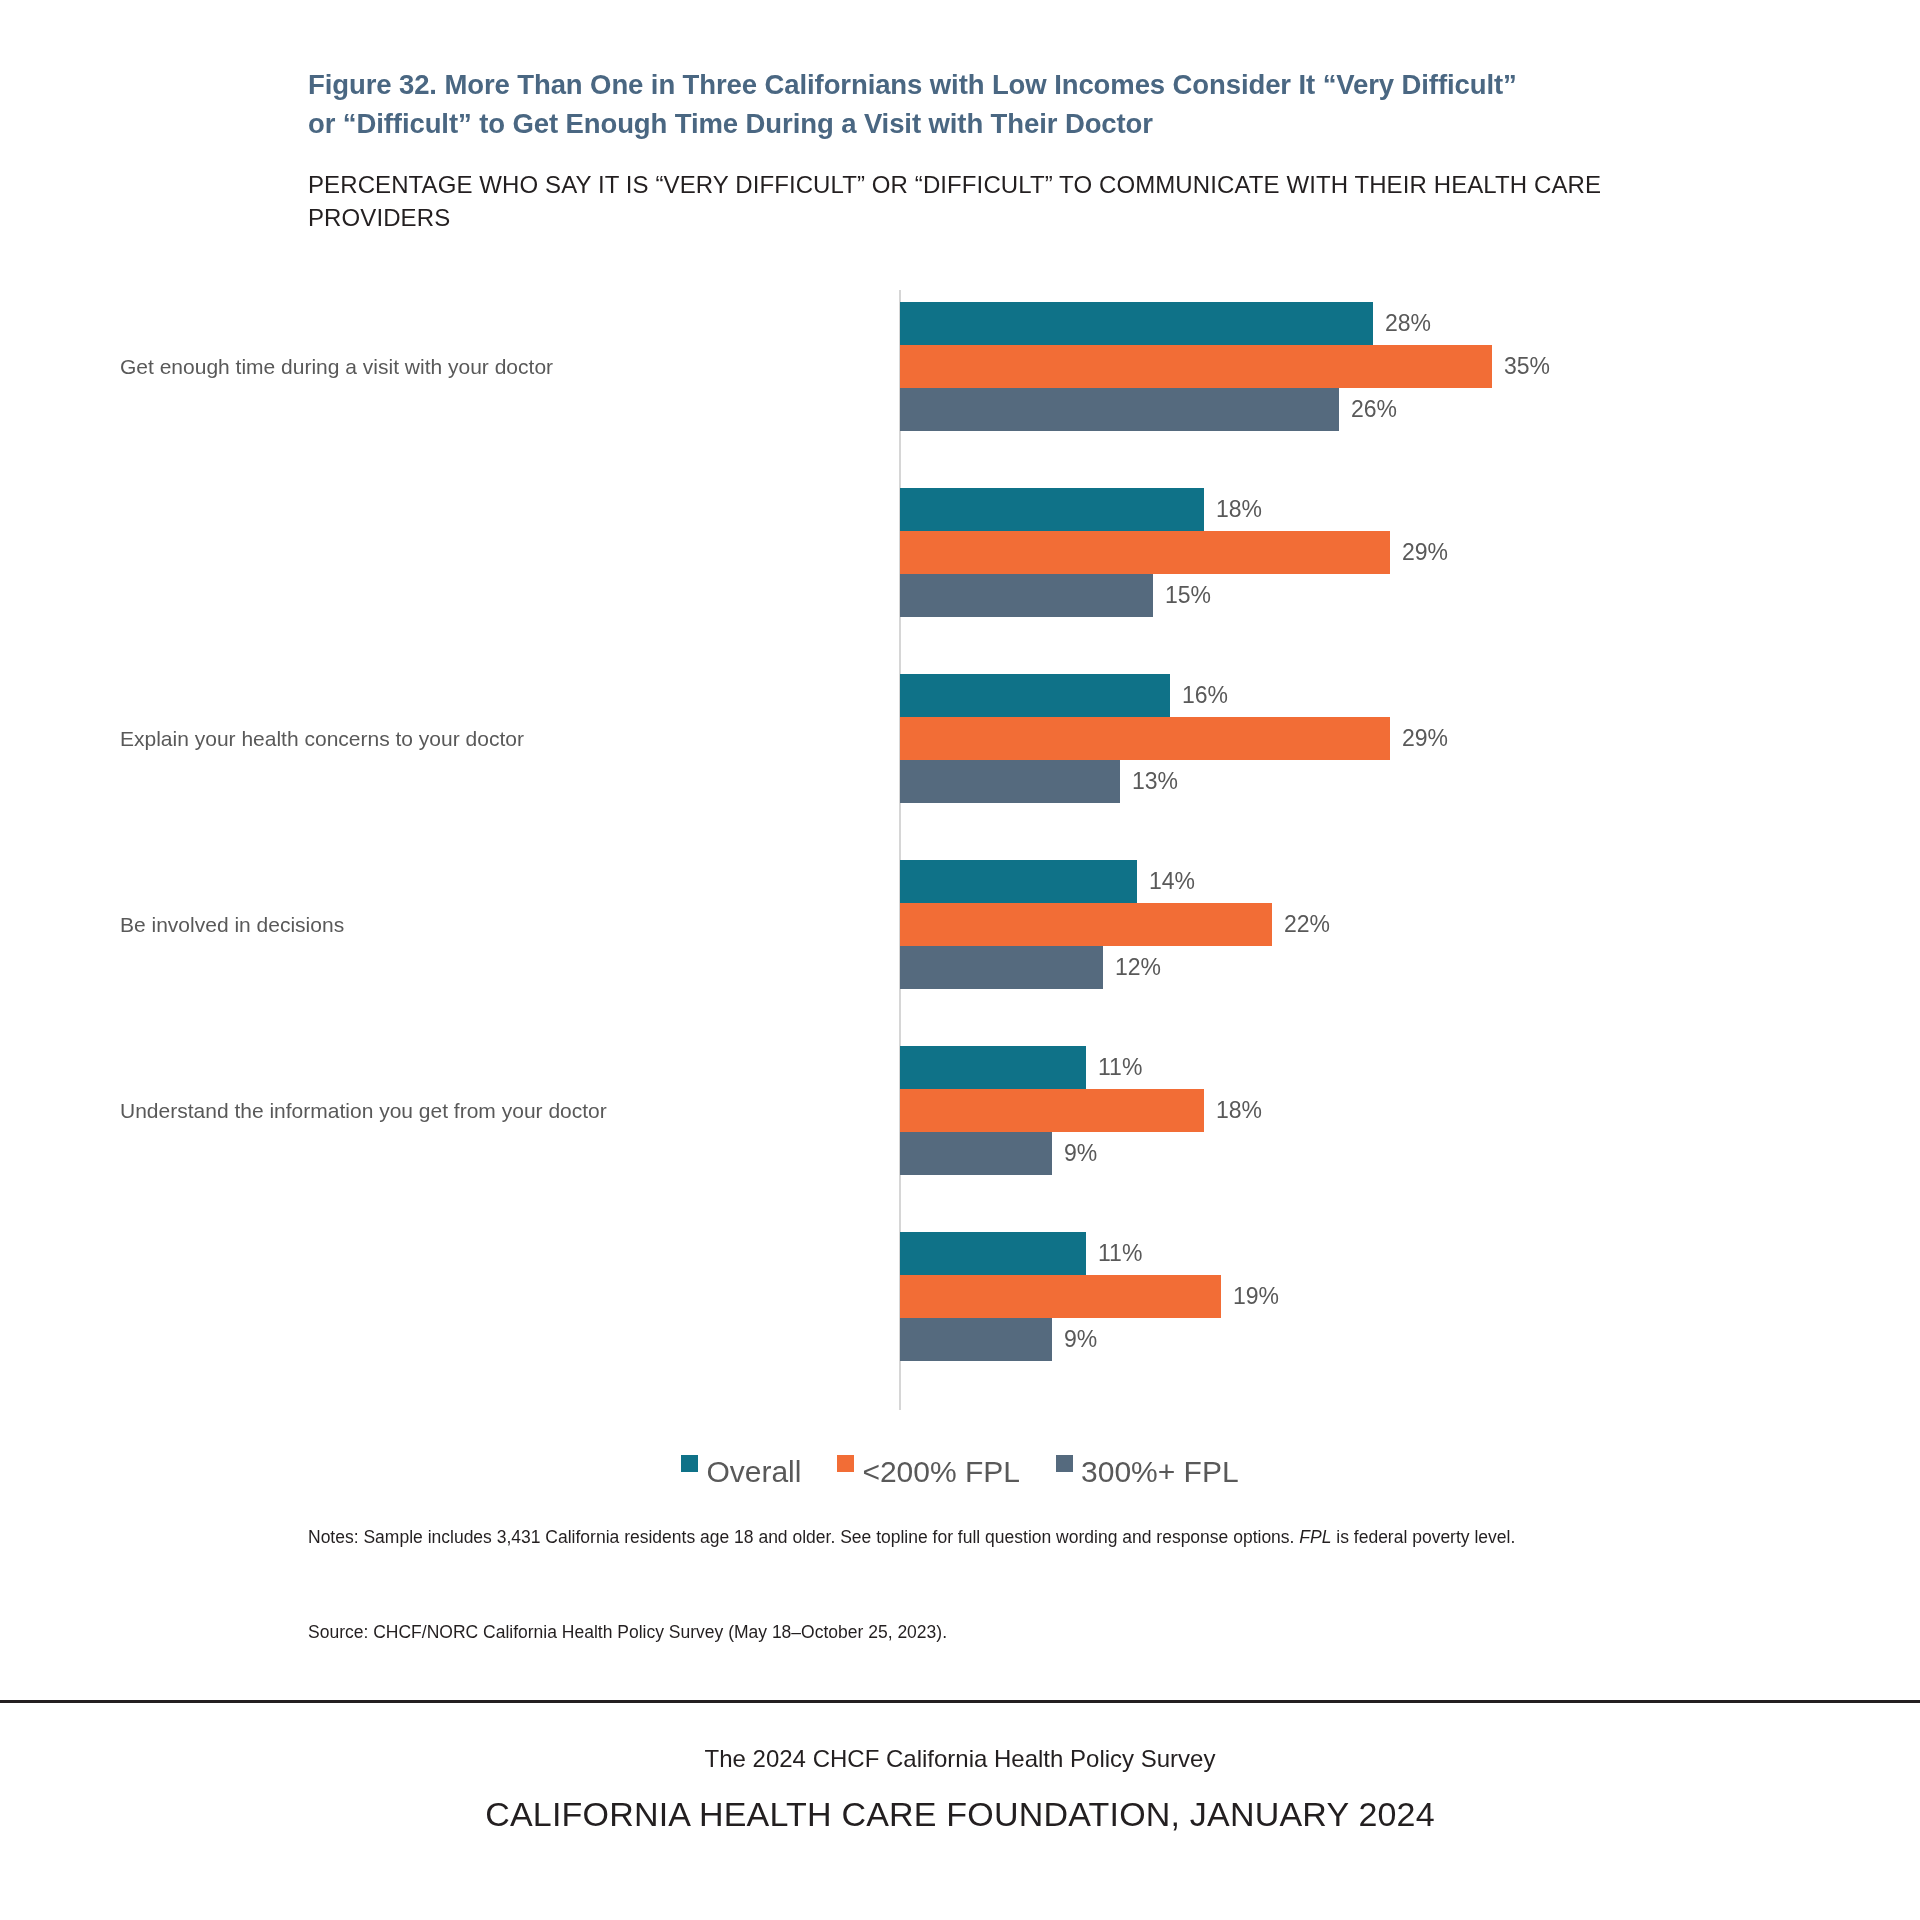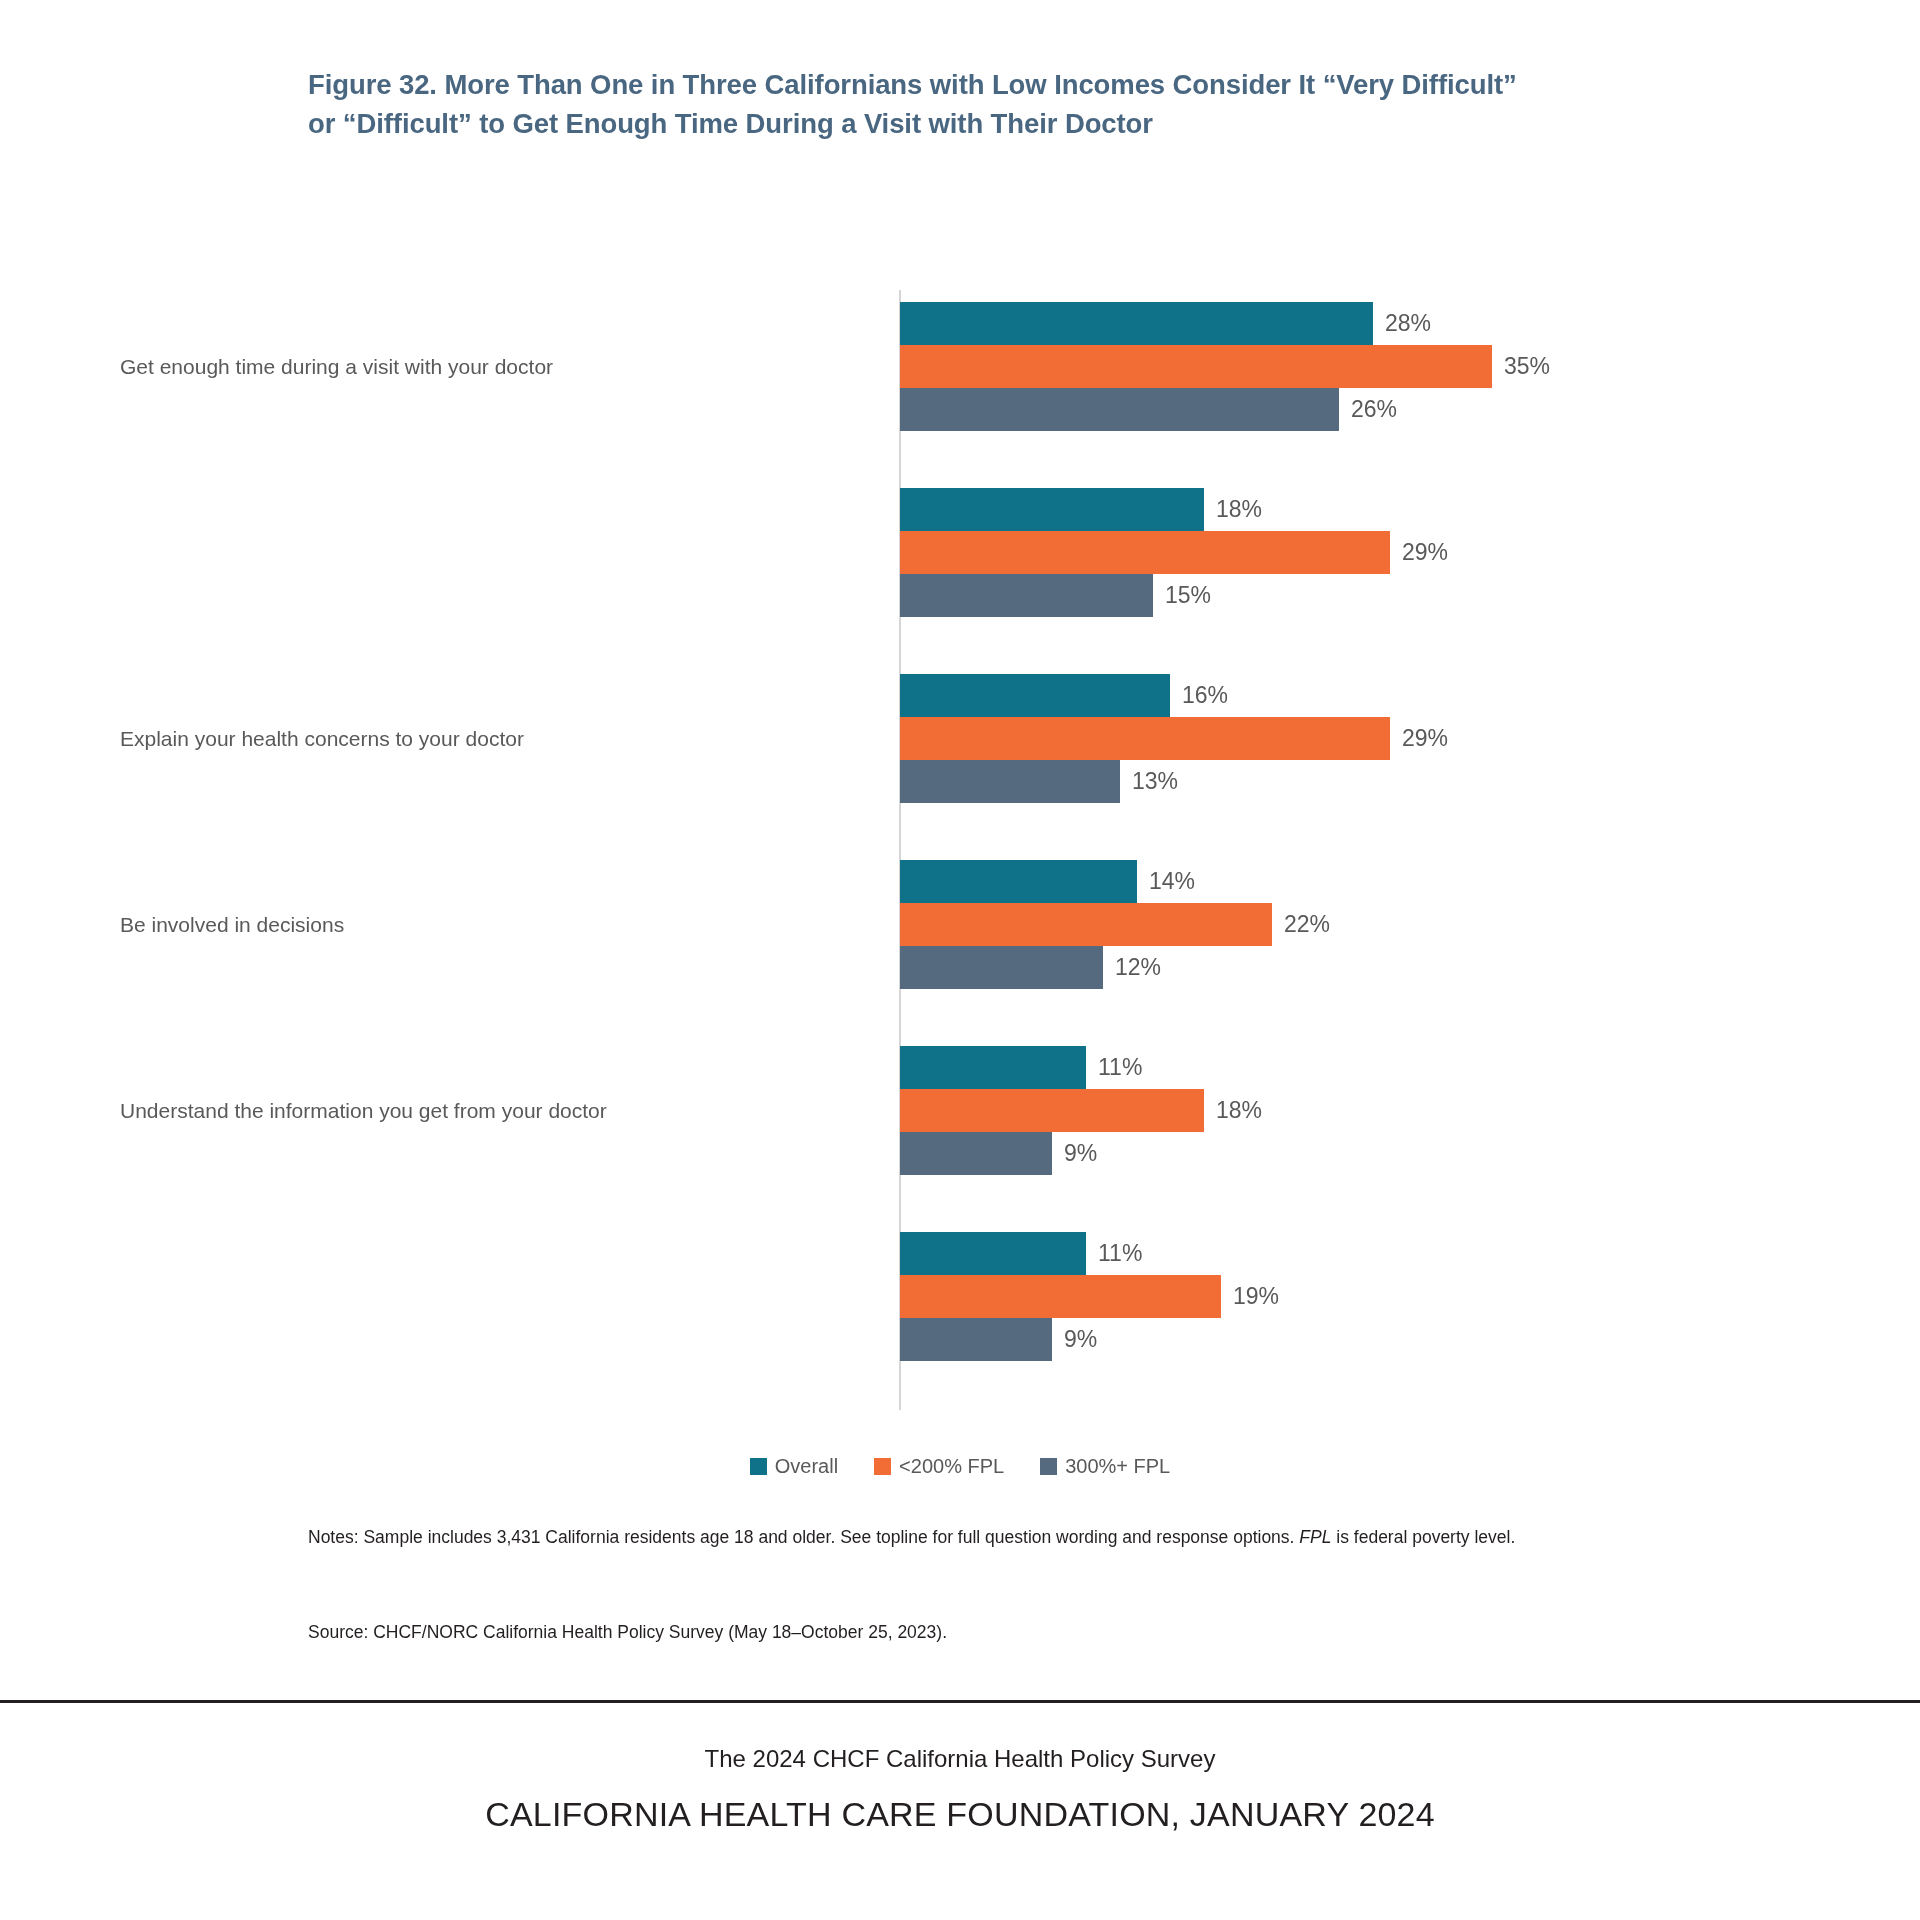--- a/index.html
+++ b/index.html
@@ -99,23 +99,22 @@
     left: 0;
     top: 1455px;
     width: 1920px;
     display: flex;
     justify-content: center;
     align-items: center;
     gap: 36px;
   }
   .legend-item {
     display: flex;
-    align-items: center;
     gap: 8px;
-    font-size: 20px;
+    font-size: 30px;
     color: #595959;
   }
   .legend-swatch {
     width: 17px;
     height: 17px;
     display: inline-block;
   }
 
   
   .notes {
@@ -168,20 +167,21 @@
 </head>
 <body>
 
 <div class="page">
 
   <div class="fig-title">
     <div>Figure 32. More Than One in Three Californians with Low Incomes Consider It “Very Difficult”</div>
     <div>or “Difficult” to Get Enough Time During a Visit with Their Doctor</div>
   </div>
 
+  <div class="fig-subtitle">PERCENTAGE WHO SAY IT IS “VERY DIFFICULT” OR “DIFFICULT” TO COMMUNICATE WITH THEIR HEALTH CARE PROVIDERS</div>
 
   <div class="chart">
     <div class="axis-line"></div>
     <div id="bars-root">
         <div class="cat-group" style="top: 12px; height: 129px;">
           <div class="cat-label" style="top: 52px;">Get enough time during a visit with your doctor</div>
           <div class="bar s0" style="top: 0px; width: 473px; background: rgb(15, 114, 136);"></div>
           <div class="bar-value" style="top: 0px; left: 1373px;">28%</div>
           <div class="bar s1" style="top: 43px; width: 592px; background: rgb(242, 109, 54);"></div>
           <div class="bar-value" style="top: 43px; left: 1492px;">35%</div>

